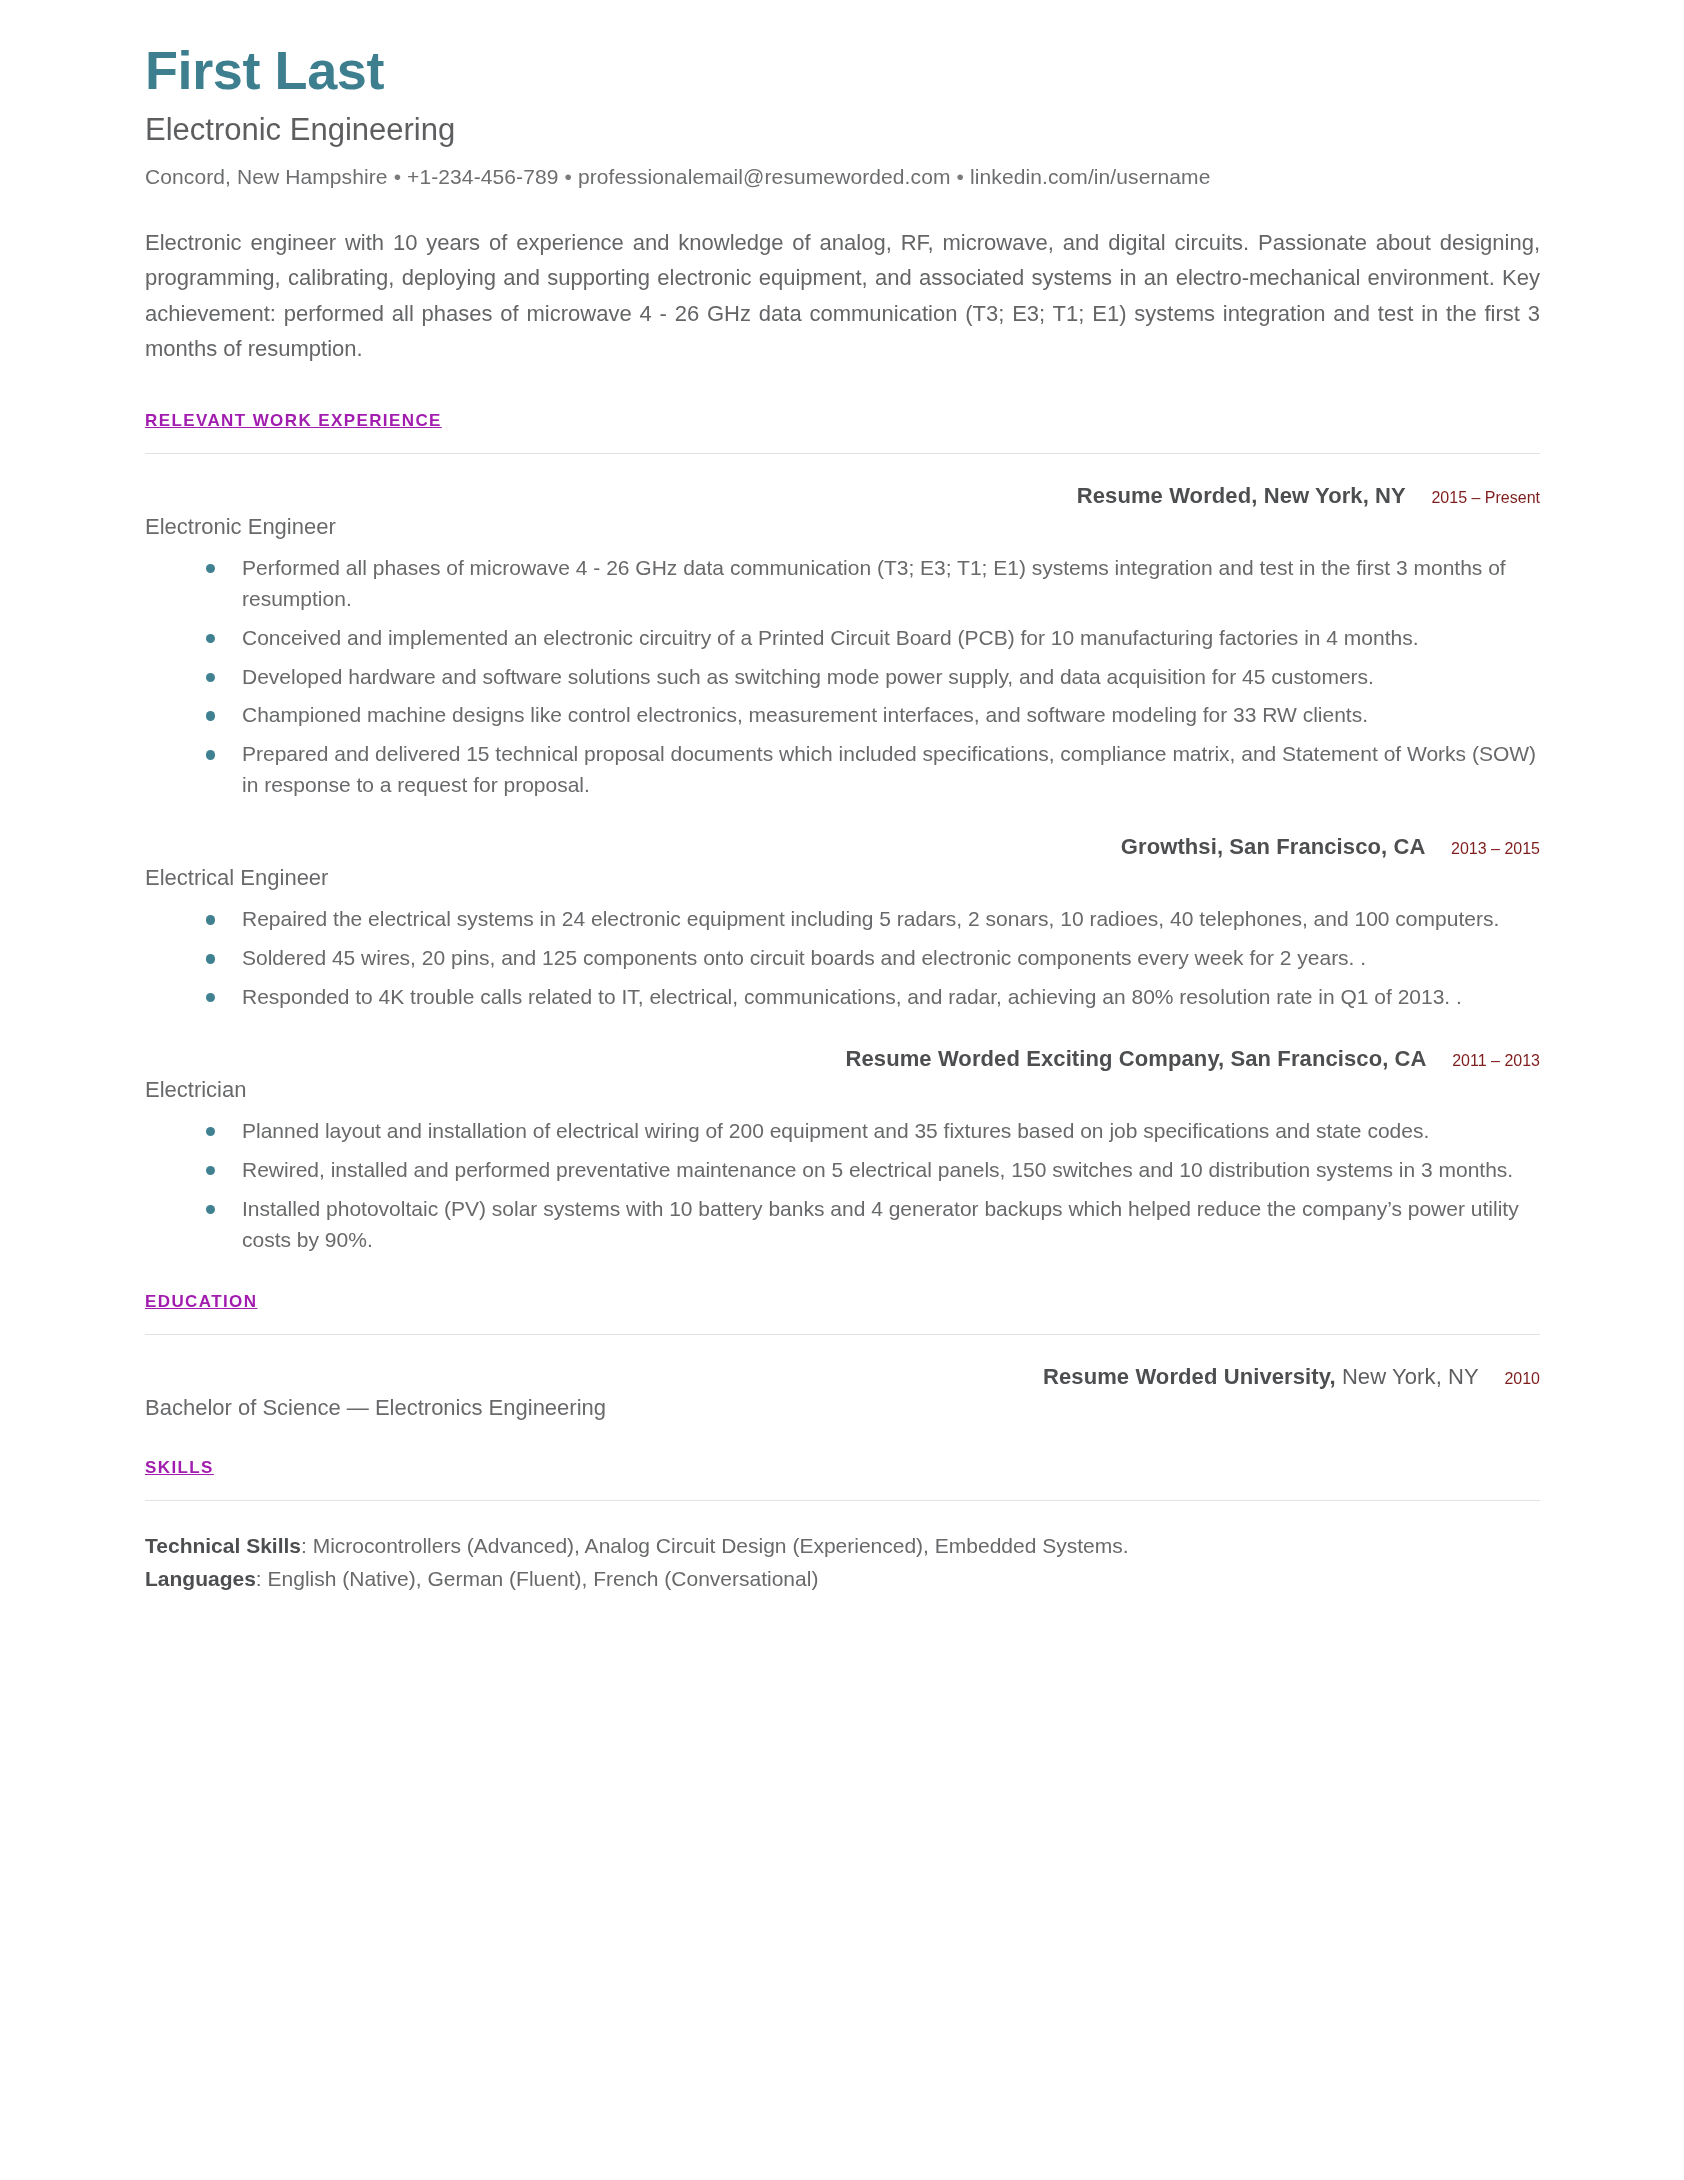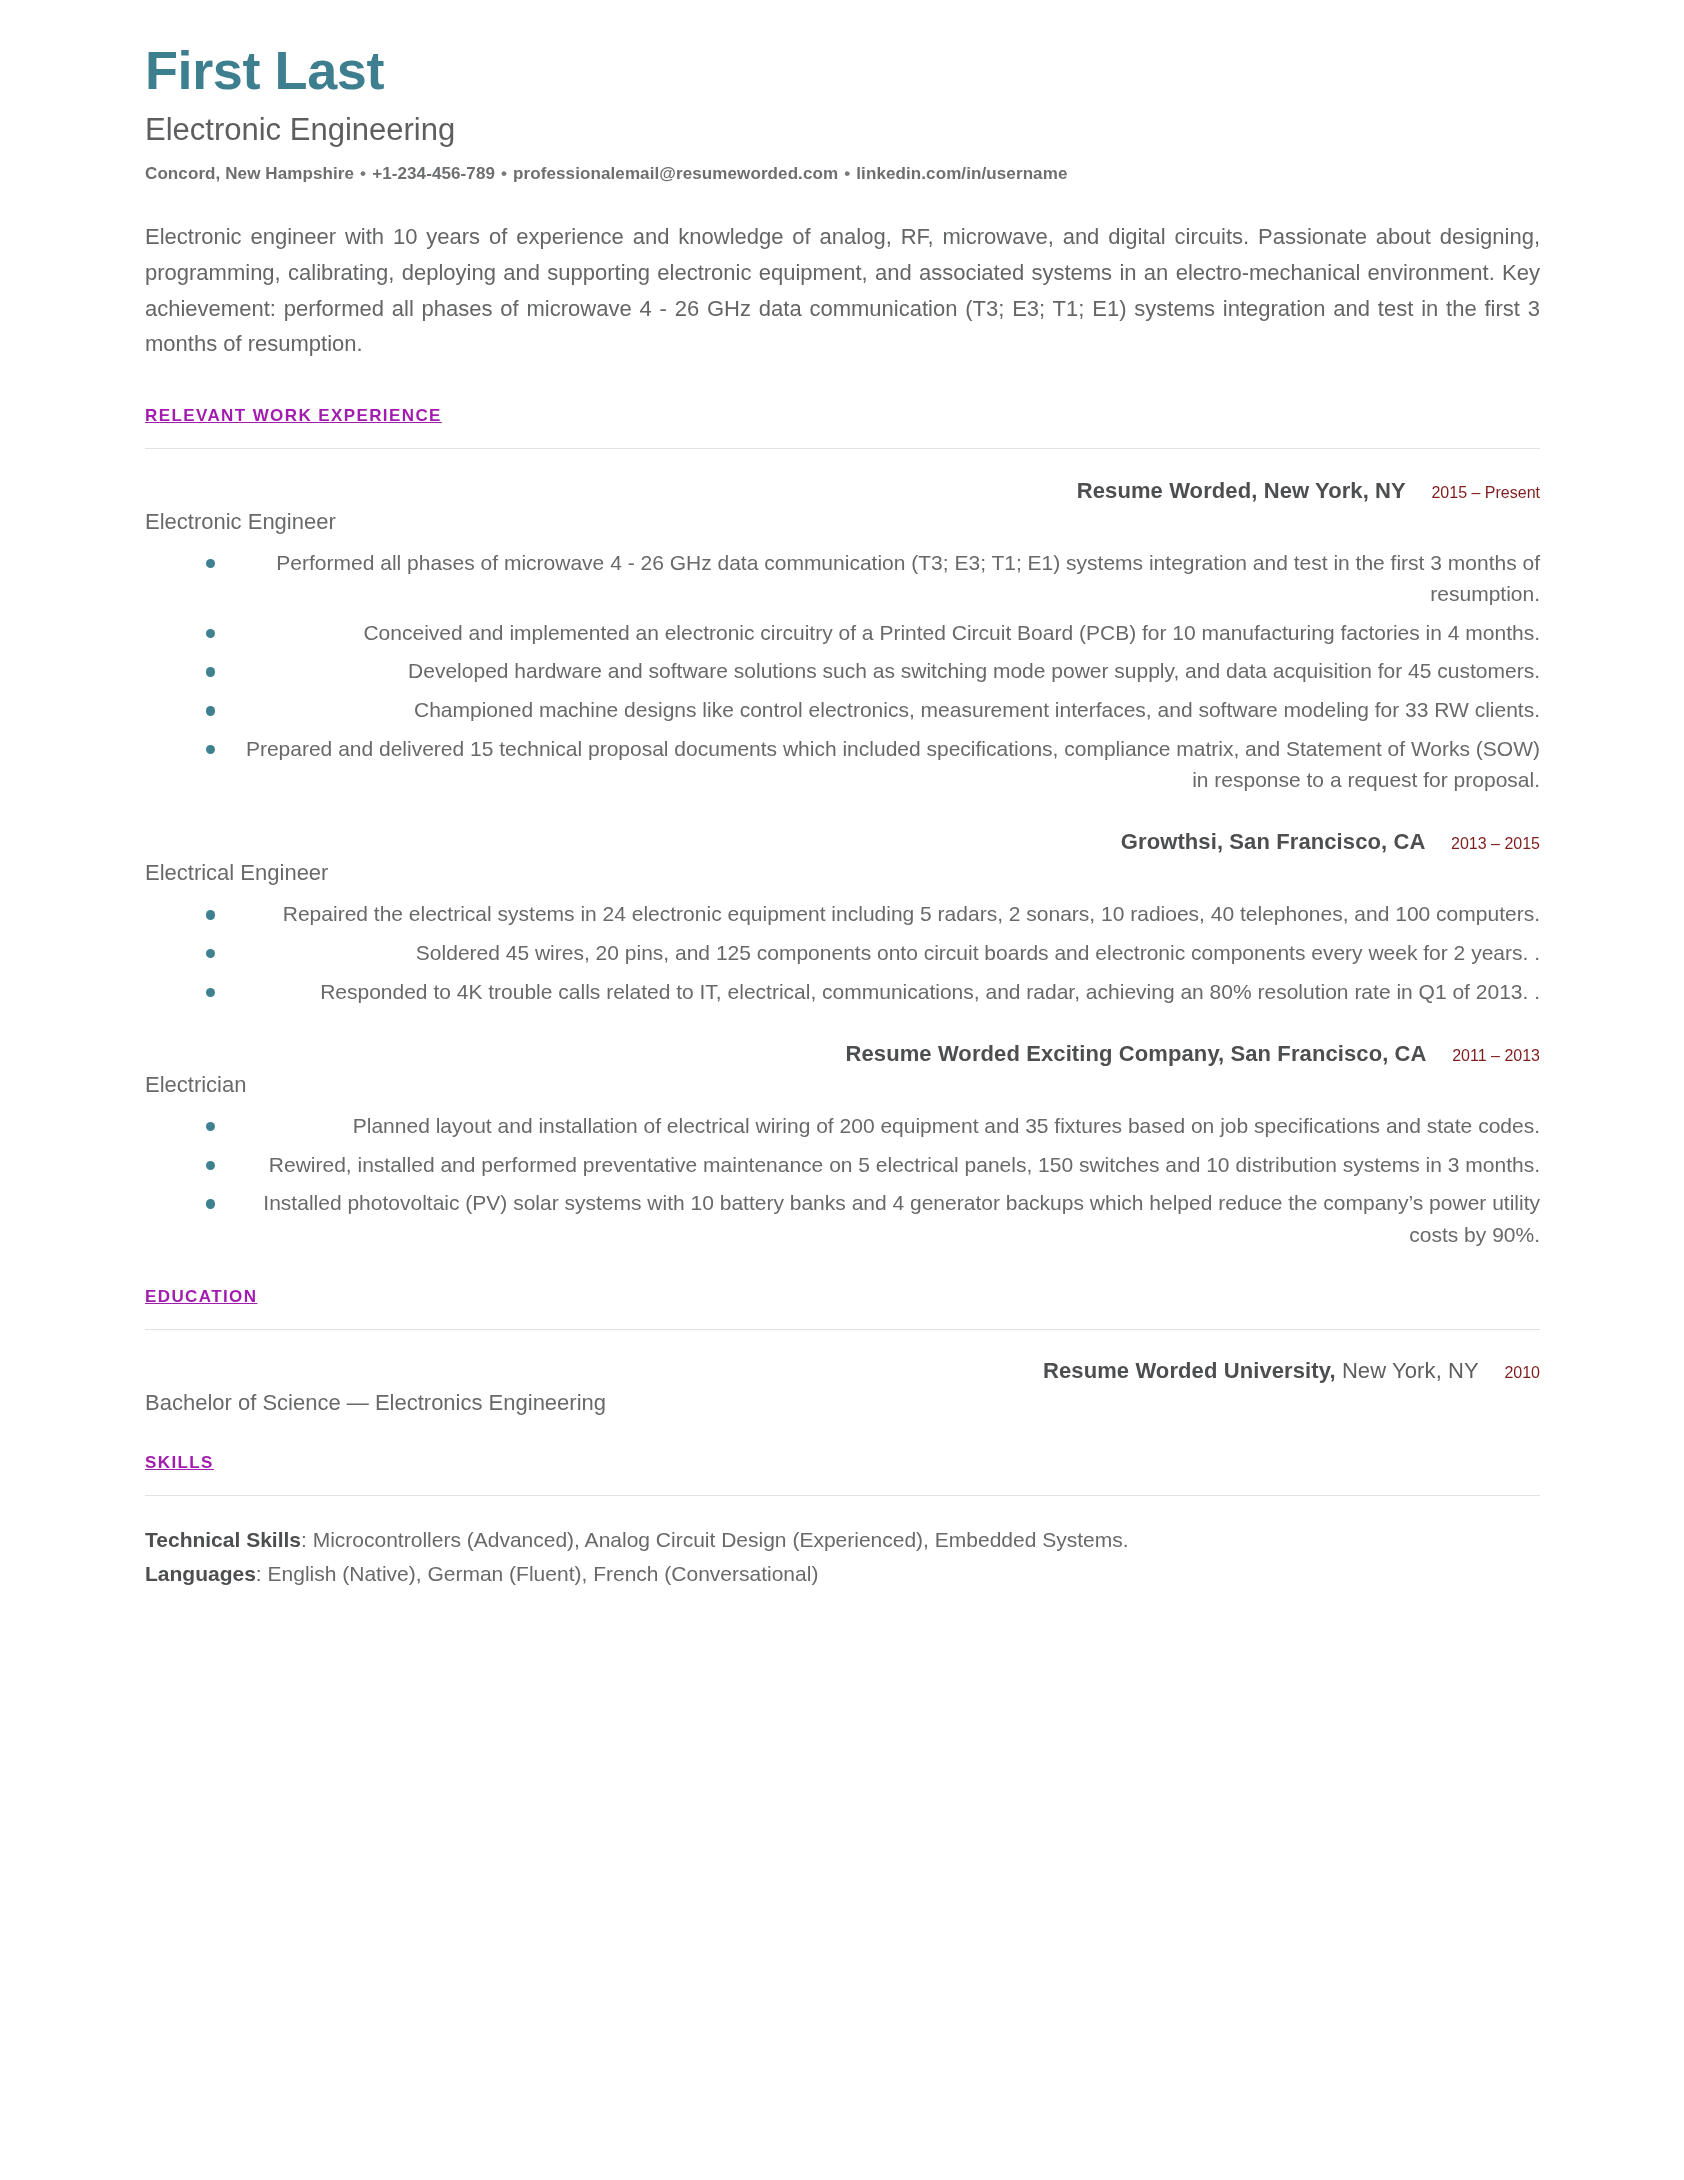--- a/index.html
+++ b/index.html
@@ -32,26 +32,25 @@
     margin: 0 0 13.6px 0;
   }
   .headline {
     font-size: 31px;
     font-weight: normal;
     color: #5d5e60;
     line-height: 1.15;
     margin: 0 0 15.3px 0;
   }
   .contact {
-    font-size: 17px;
+    font-size: 21px;
     color: #6d6e70;
     line-height: 1.3;
     margin: 0 0 34px 0;
     letter-spacing: 0.1px;
-    font-weight: bold;
   }
   .contact .sep {
     padding: 0 6px;
     color: #7a7b7d;
   }
 
   
   .summary {
     font-size: 22px;
     line-height: 1.62;
@@ -113,21 +112,20 @@
     color: #68696b;
     margin-bottom: 12px;
     font-weight: normal;
   }
 
   
   ul.bullets {
     list-style: none;
     margin: 0;
     padding: 0 0 0 61px;
-    text-align: right;
   }
   ul.bullets li {
     position: relative;
     font-size: 21px;
     line-height: 1.48;
     color: #68696b;
     margin-bottom: 7.7px;
     padding-left: 36px;
   }
   ul.bullets li:last-child {

